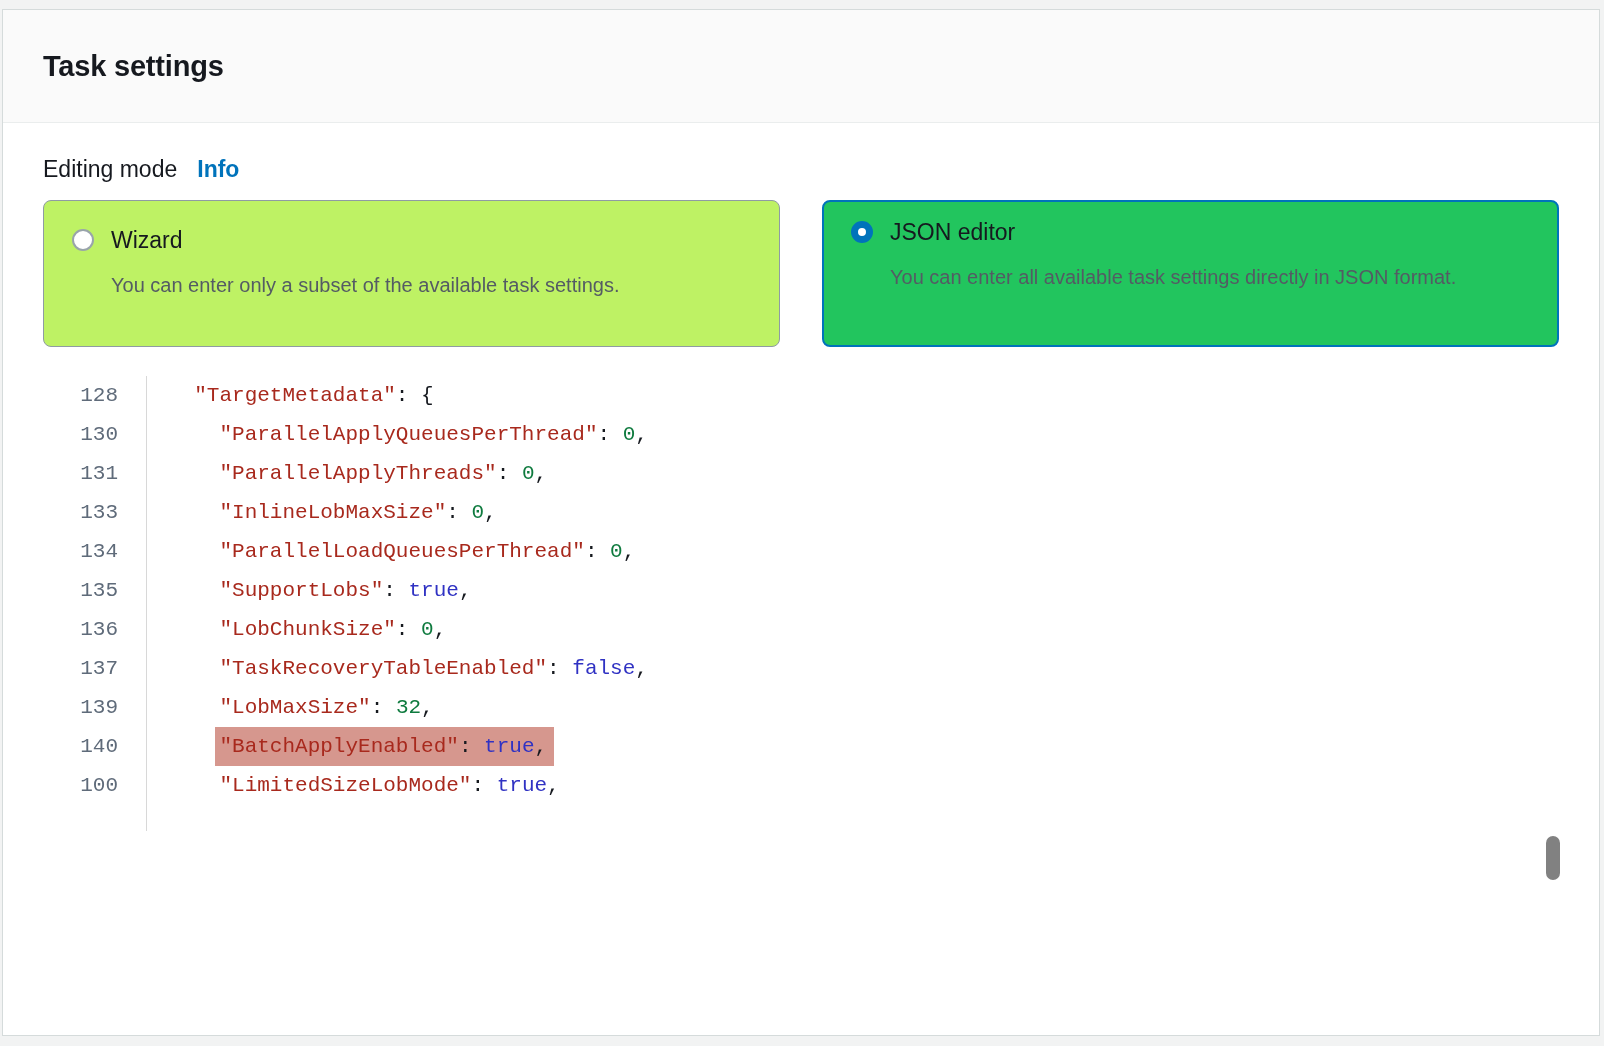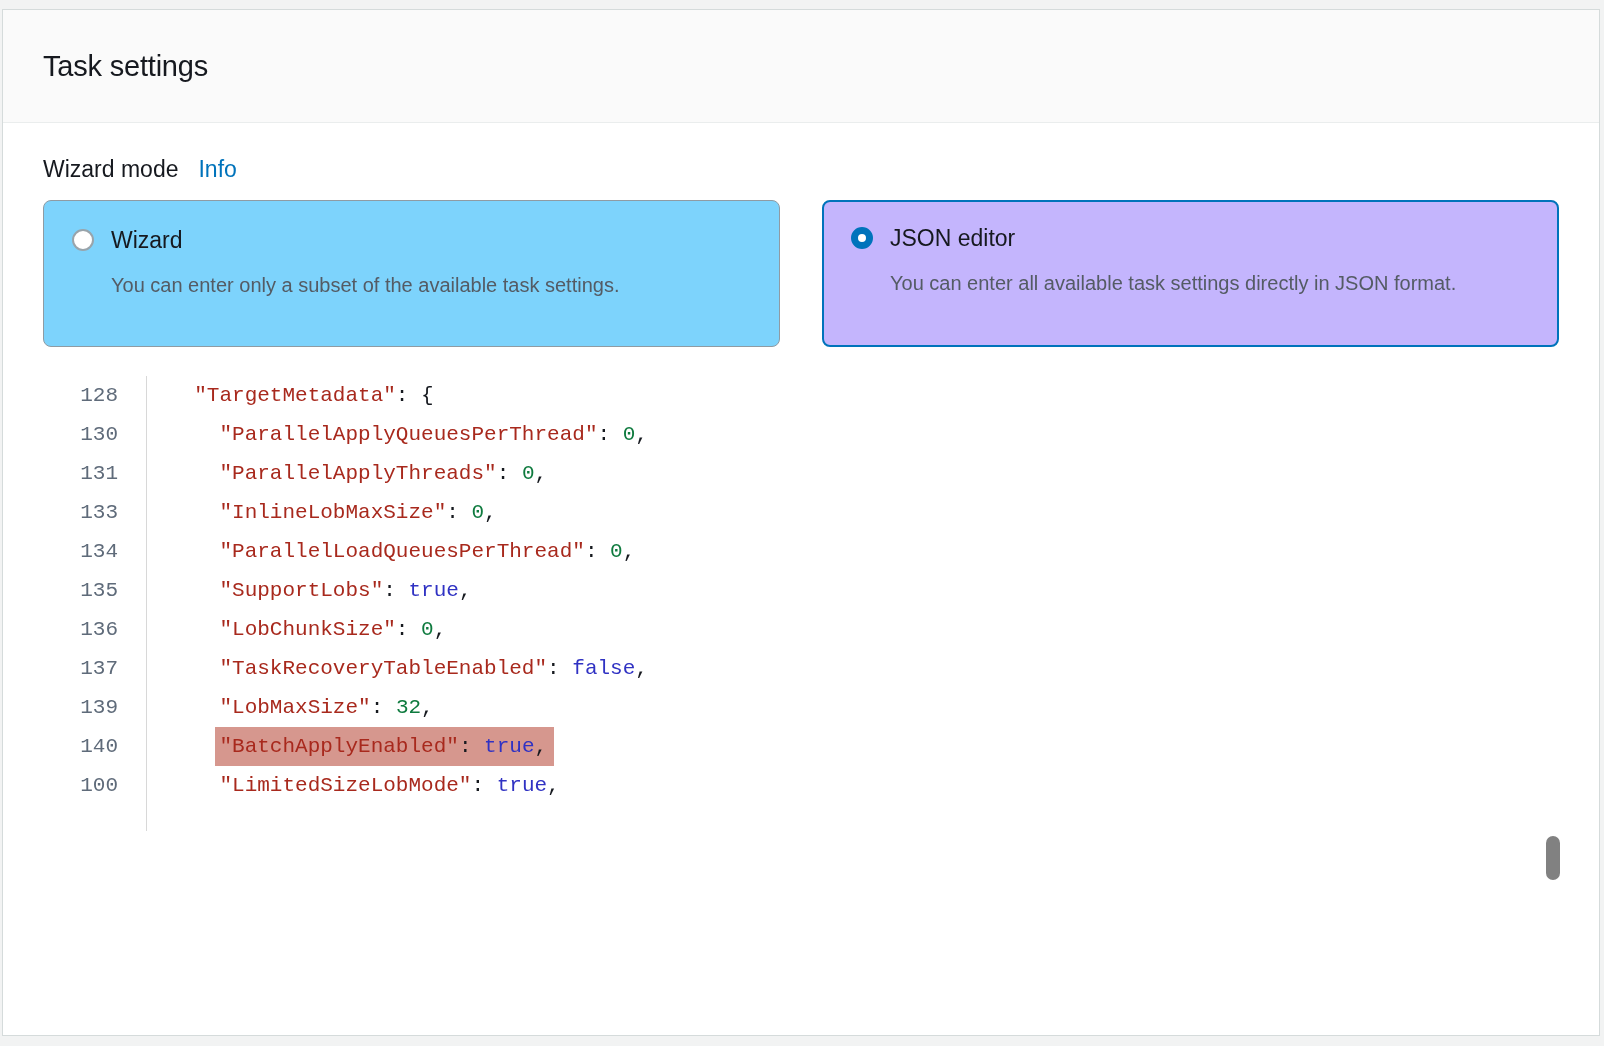--- a/index.html
+++ b/index.html
@@ -4,32 +4,32 @@
 <style>
   * { margin:0; padding:0; box-sizing:border-box; }
   html,body { width:1604px; height:1046px; overflow:hidden;
     background:#f2f3f3; font-family:"Liberation Sans", sans-serif; }
 
   .container { position:absolute; left:2px; top:9px; width:1598px; height:1027px;
     background:#ffffff; border:1px solid #d5dbdb; }
 
   .panel-header { height:113px; background:#fafafa; border-bottom:1px solid #eaeded;
     display:flex; align-items:center; padding:0 40px; }
-  .panel-title { font-size:29px; font-weight:normal; color:#16191f; letter-spacing:-0.2px; }
+  .panel-title { font-size:29px; font-weight:bold; color:#16191f; letter-spacing:-0.2px; }
 
   .content { padding:33px 40px 0 40px; }
 
   .mode-row { display:flex; align-items:baseline; gap:20px; margin-bottom:17px; }
   .mode-label { font-size:23px; color:#16191f; }
-  .info-link { font-size:23px; font-weight:normal; color:#0073bb; text-decoration:none; cursor:pointer; }
+  .info-link { font-size:23px; font-weight:bold; color:#0073bb; text-decoration:none; cursor:pointer; }
 
   .cards { display:flex; gap:42px; }
-  .card { flex:1 1 0; height:147px; background:#7dd3fc; border:1px solid #8f9ba3;
+  .card { flex:1 1 0; height:147px; background:#bef264; border:1px solid #8f9ba3;
     border-radius:8px; padding:23px 28px; cursor:pointer; }
-  .card.selected { background:#c4b5fd; border:2px solid #0073bb; padding:20px 27px; }
+  .card.selected { background:#22c55e; border:2px solid #0073bb; padding:14px 27px; }
   .card-row { display:flex; gap:17px; }
   .radio { flex:none; width:22px; height:22px; border-radius:50%;
     border:2px solid #99a4ab; background:#fff; margin-top:5px; }
   .selected .radio { border:7px solid #0073bb; }
   .card-label { font-size:23px; color:#16191f; line-height:32px; }
   .card-desc { font-size:20px; color:#545b64; margin-top:14px; line-height:31px; }
 
   .editor { margin-top:29px; font-family:"Liberation Mono", monospace;
     font-size:21px; line-height:39px; color:#16191f; cursor:text; }
   .row { display:flex; }
@@ -51,21 +51,21 @@
 
 <section class="container">
 
   <header class="panel-header">
     <h1 class="panel-title">Task settings</h1>
   </header>
 
   <div class="content">
 
     <div class="mode-row">
-      <span class="mode-label">Wizard mode</span>
+      <span class="mode-label">Editing mode</span>
       <a class="info-link" href="#">Info</a>
     </div>
 
     <div class="cards">
 
       <div class="card">
         <div class="card-row">
           <span class="radio"></span>
           <div>
             <div class="card-label">Wizard</div>

